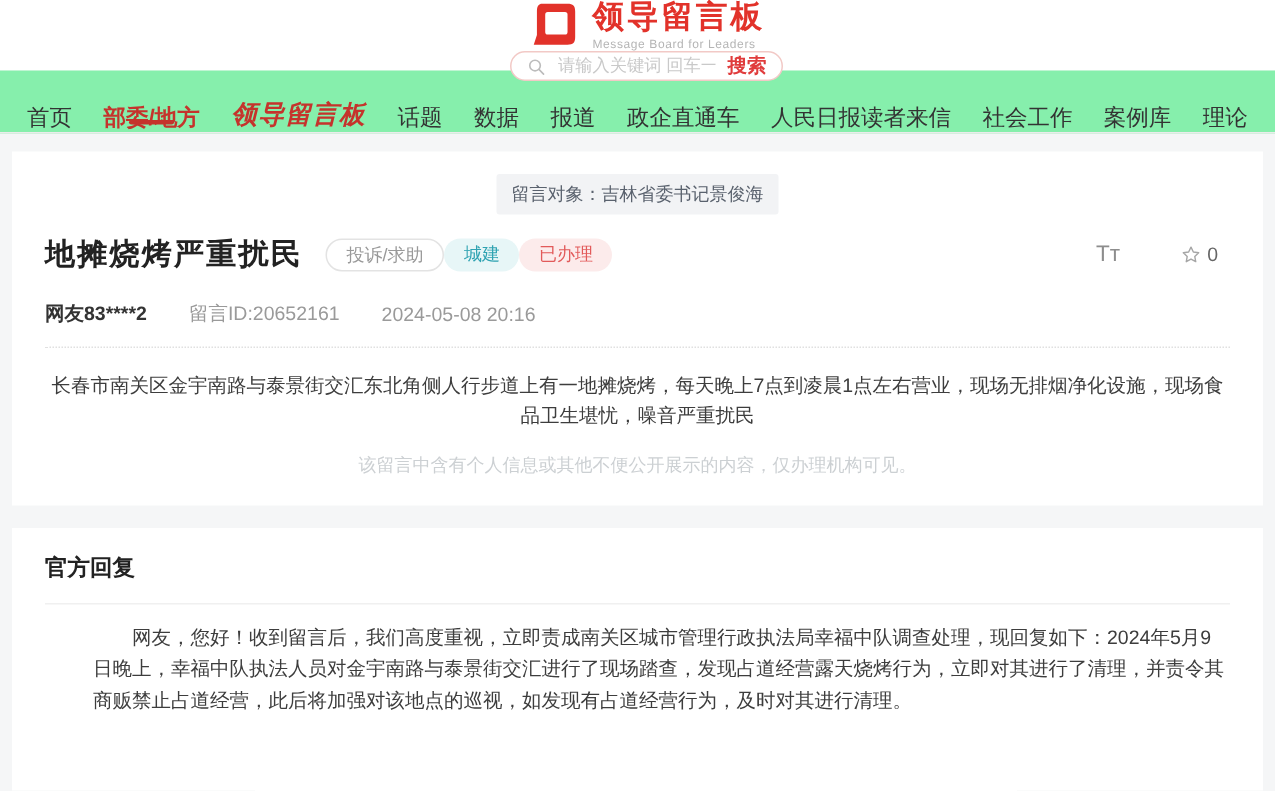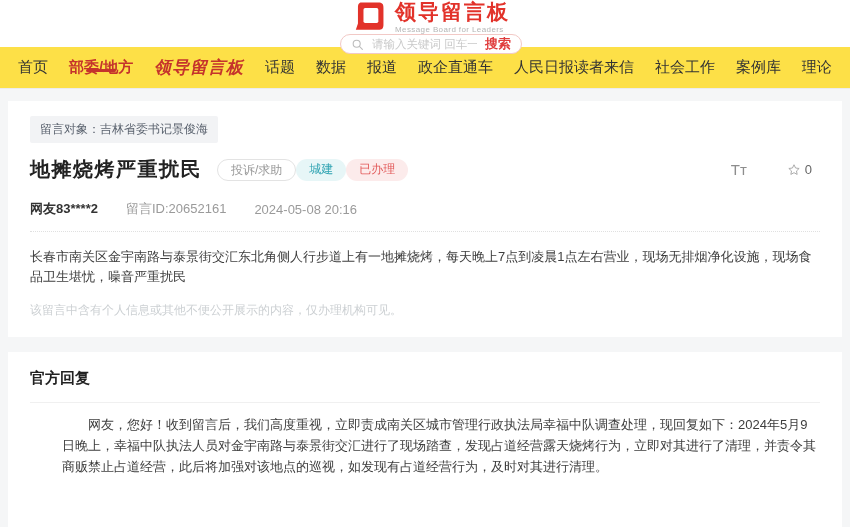--- a/index.html
+++ b/index.html
@@ -30,37 +30,37 @@
     font-size:11.5px; color:#333; background:transparent;
     font-family:inherit;
   }
   .search input::placeholder { color:#c9c9c9; }
   .search-btn {
     border:none; background:none; padding:0; cursor:pointer;
     color:#e03c3c; font-size:13px; font-weight:bold; font-family:inherit;
   }
   
   .nav {
-    height:42px; background:#fde047; border-bottom:1px solid #ececec;
-    display:flex; align-items:center; justify-content:space-between;
+    height:42px; background:#86efac; border-bottom:1px solid #ececec;
+    display:flex; align-items:flex-end; justify-content:space-between;
     padding:0 18px;
   }
   .nav-item {
     display:flex; align-items:center; position:relative;
     font-size:15px; color:#333; text-decoration:none; cursor:pointer; white-space:nowrap;
   }
   .nav-item.active { color:#c5332c; font-weight:bold; }
   .nav-item.active::after {
     content:""; position:absolute; left:50%; transform:translateX(-50%);
     bottom:5px; width:30px; height:3px; border-radius:2px; background:#c5332c;
   }
   .nav-item.nav-logo { color:#c5332c; font-weight:bold; font-style:italic; font-size:17px; letter-spacing:1px; }
   
   .card { background:#fff; margin:0 8px; }
-  .card-message { margin-top:12px; padding:15px 22px 18px; }
+  .card-message { margin-top:12px; padding:15px 22px 18px;text-align:center; }
   .target-badge {
     display:inline-block; background:#f2f3f5; color:#5a626e;
     font-size:12px; padding:5px 10px; border-radius:2px;
   }
   .title-row { display:flex; align-items:center; margin-top:13px; }
   .msg-title { margin:0; font-size:20px; font-weight:bold; color:#222; letter-spacing:1.5px; }
   .pills { display:flex; margin-left:15px; }
   .pill { font-size:12px; padding:4px 13px; border-radius:13px; line-height:1; }
   .pill-outline { color:#999; border:1px solid #e3e3e3; background:#fff; }
   .pill-cyan { color:#2fa3b2; background:#e7f6f7; }

